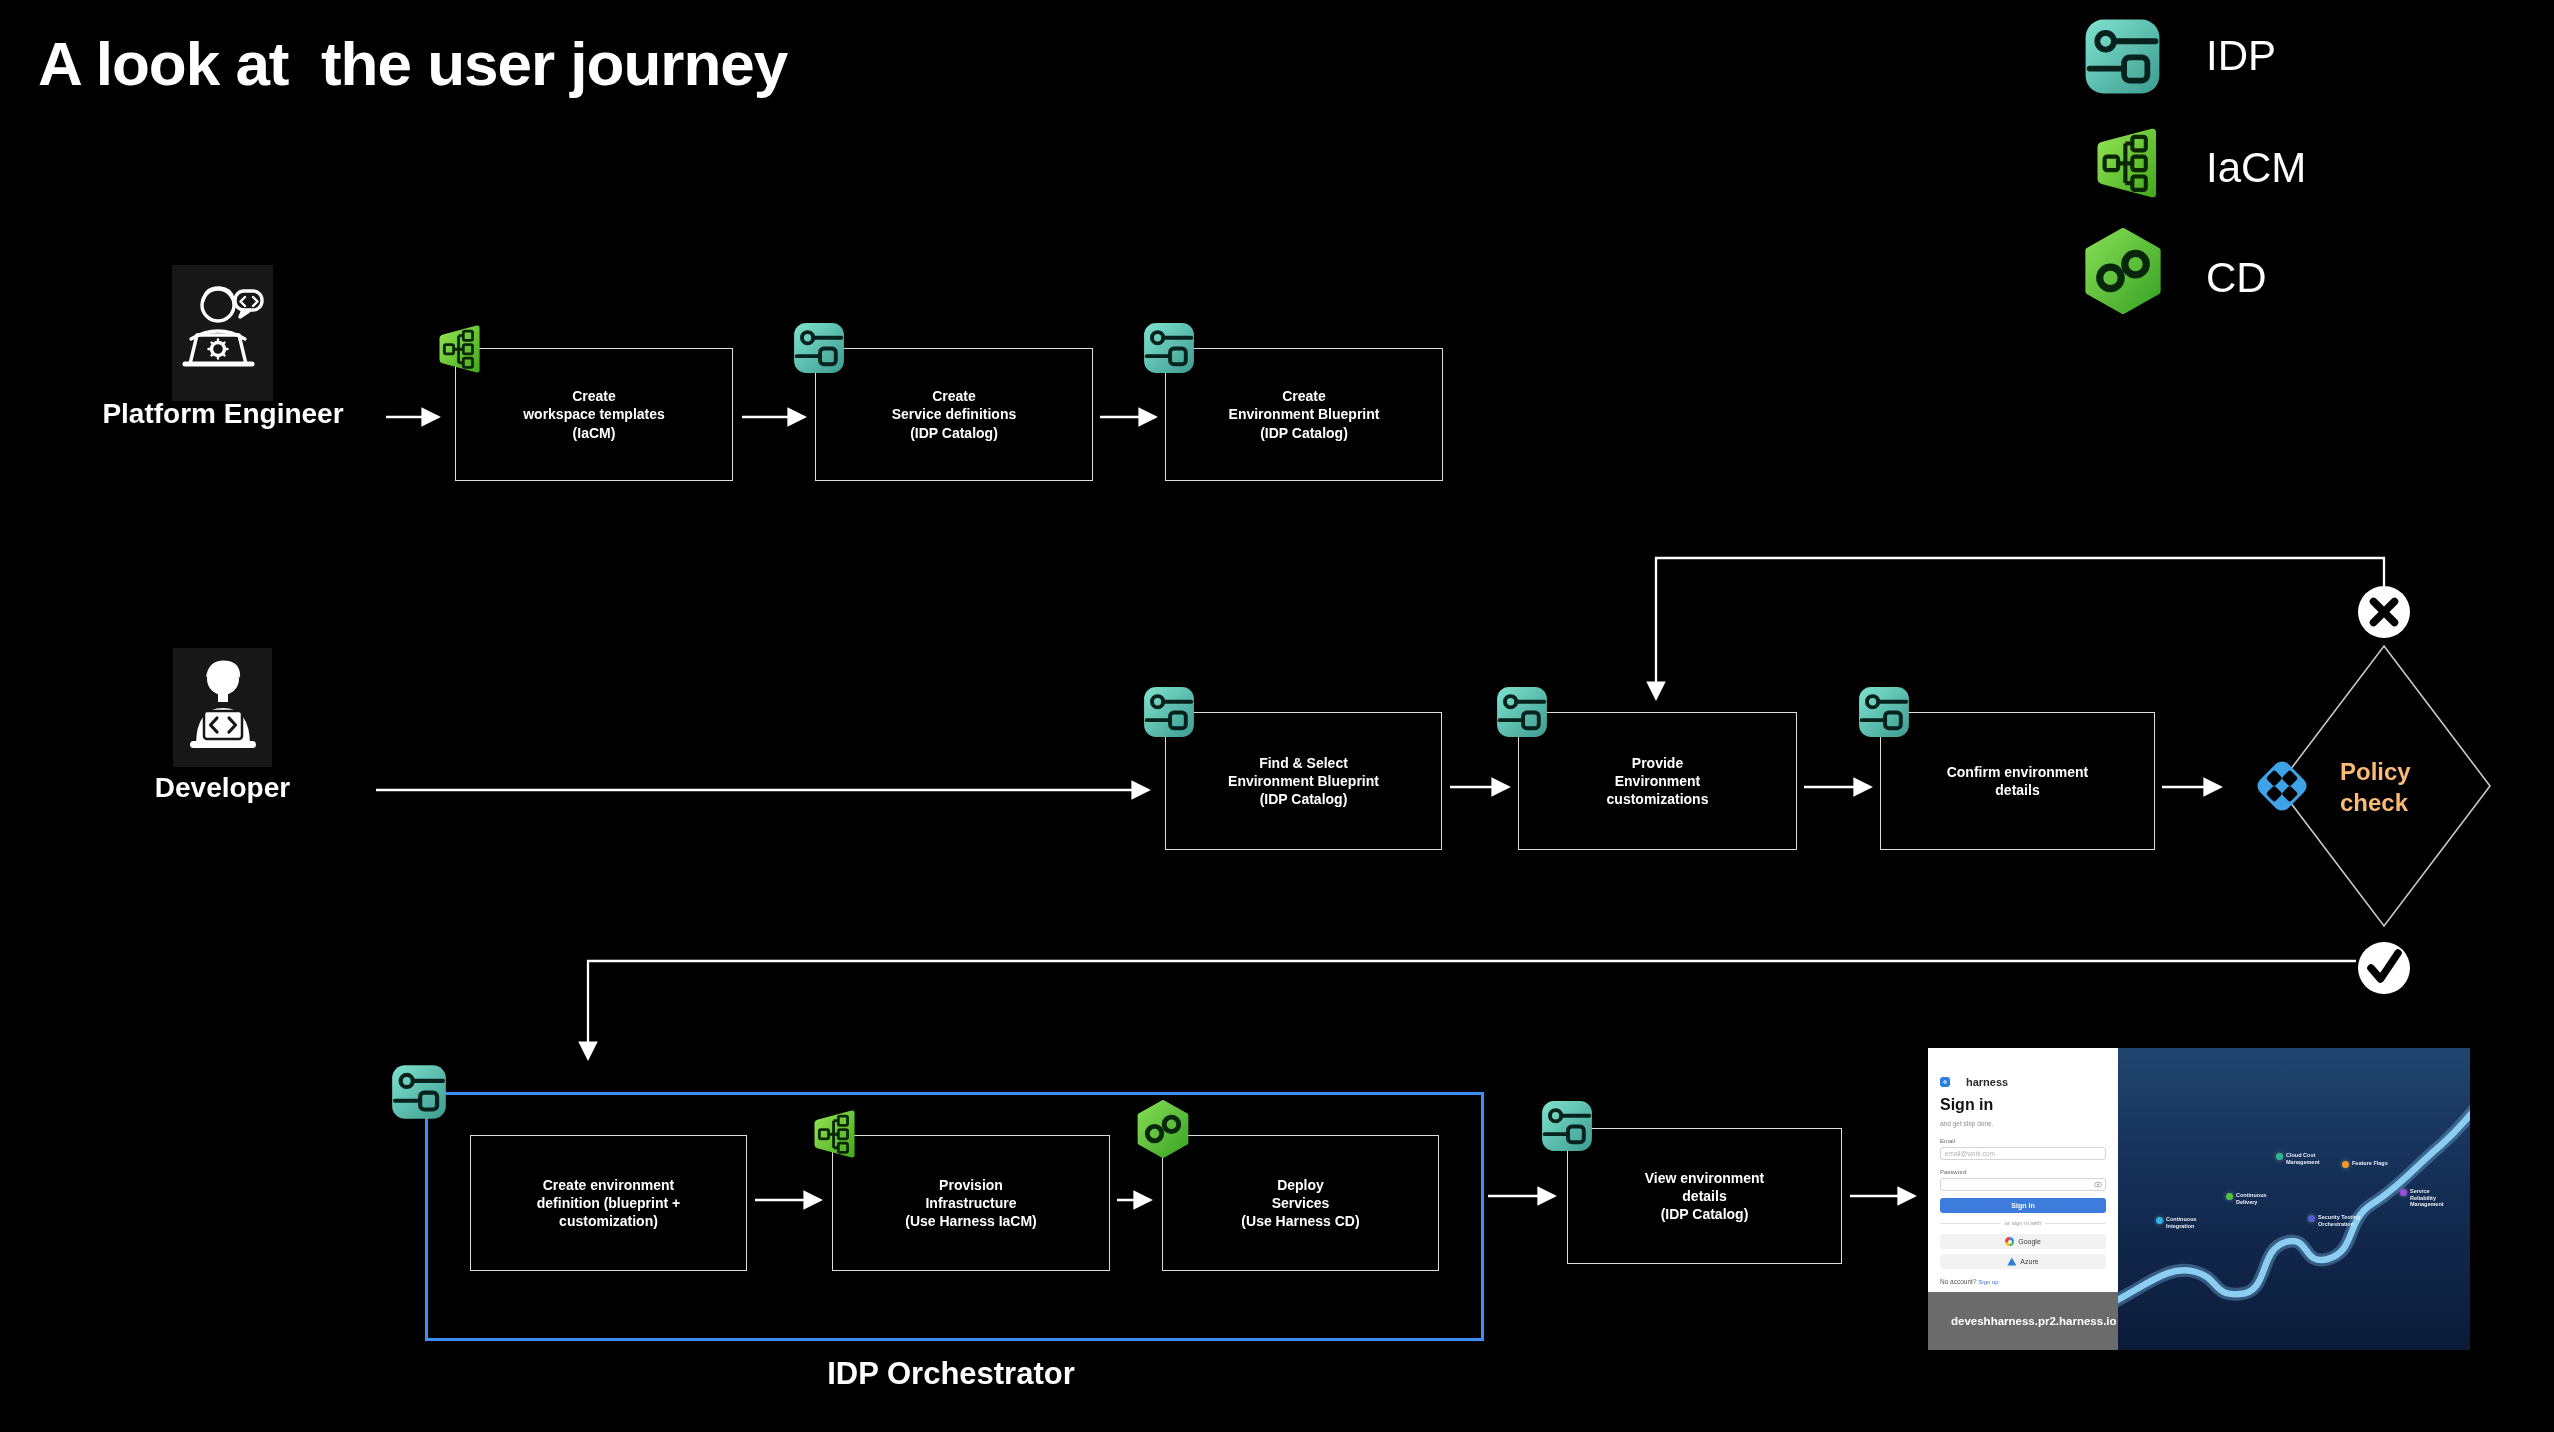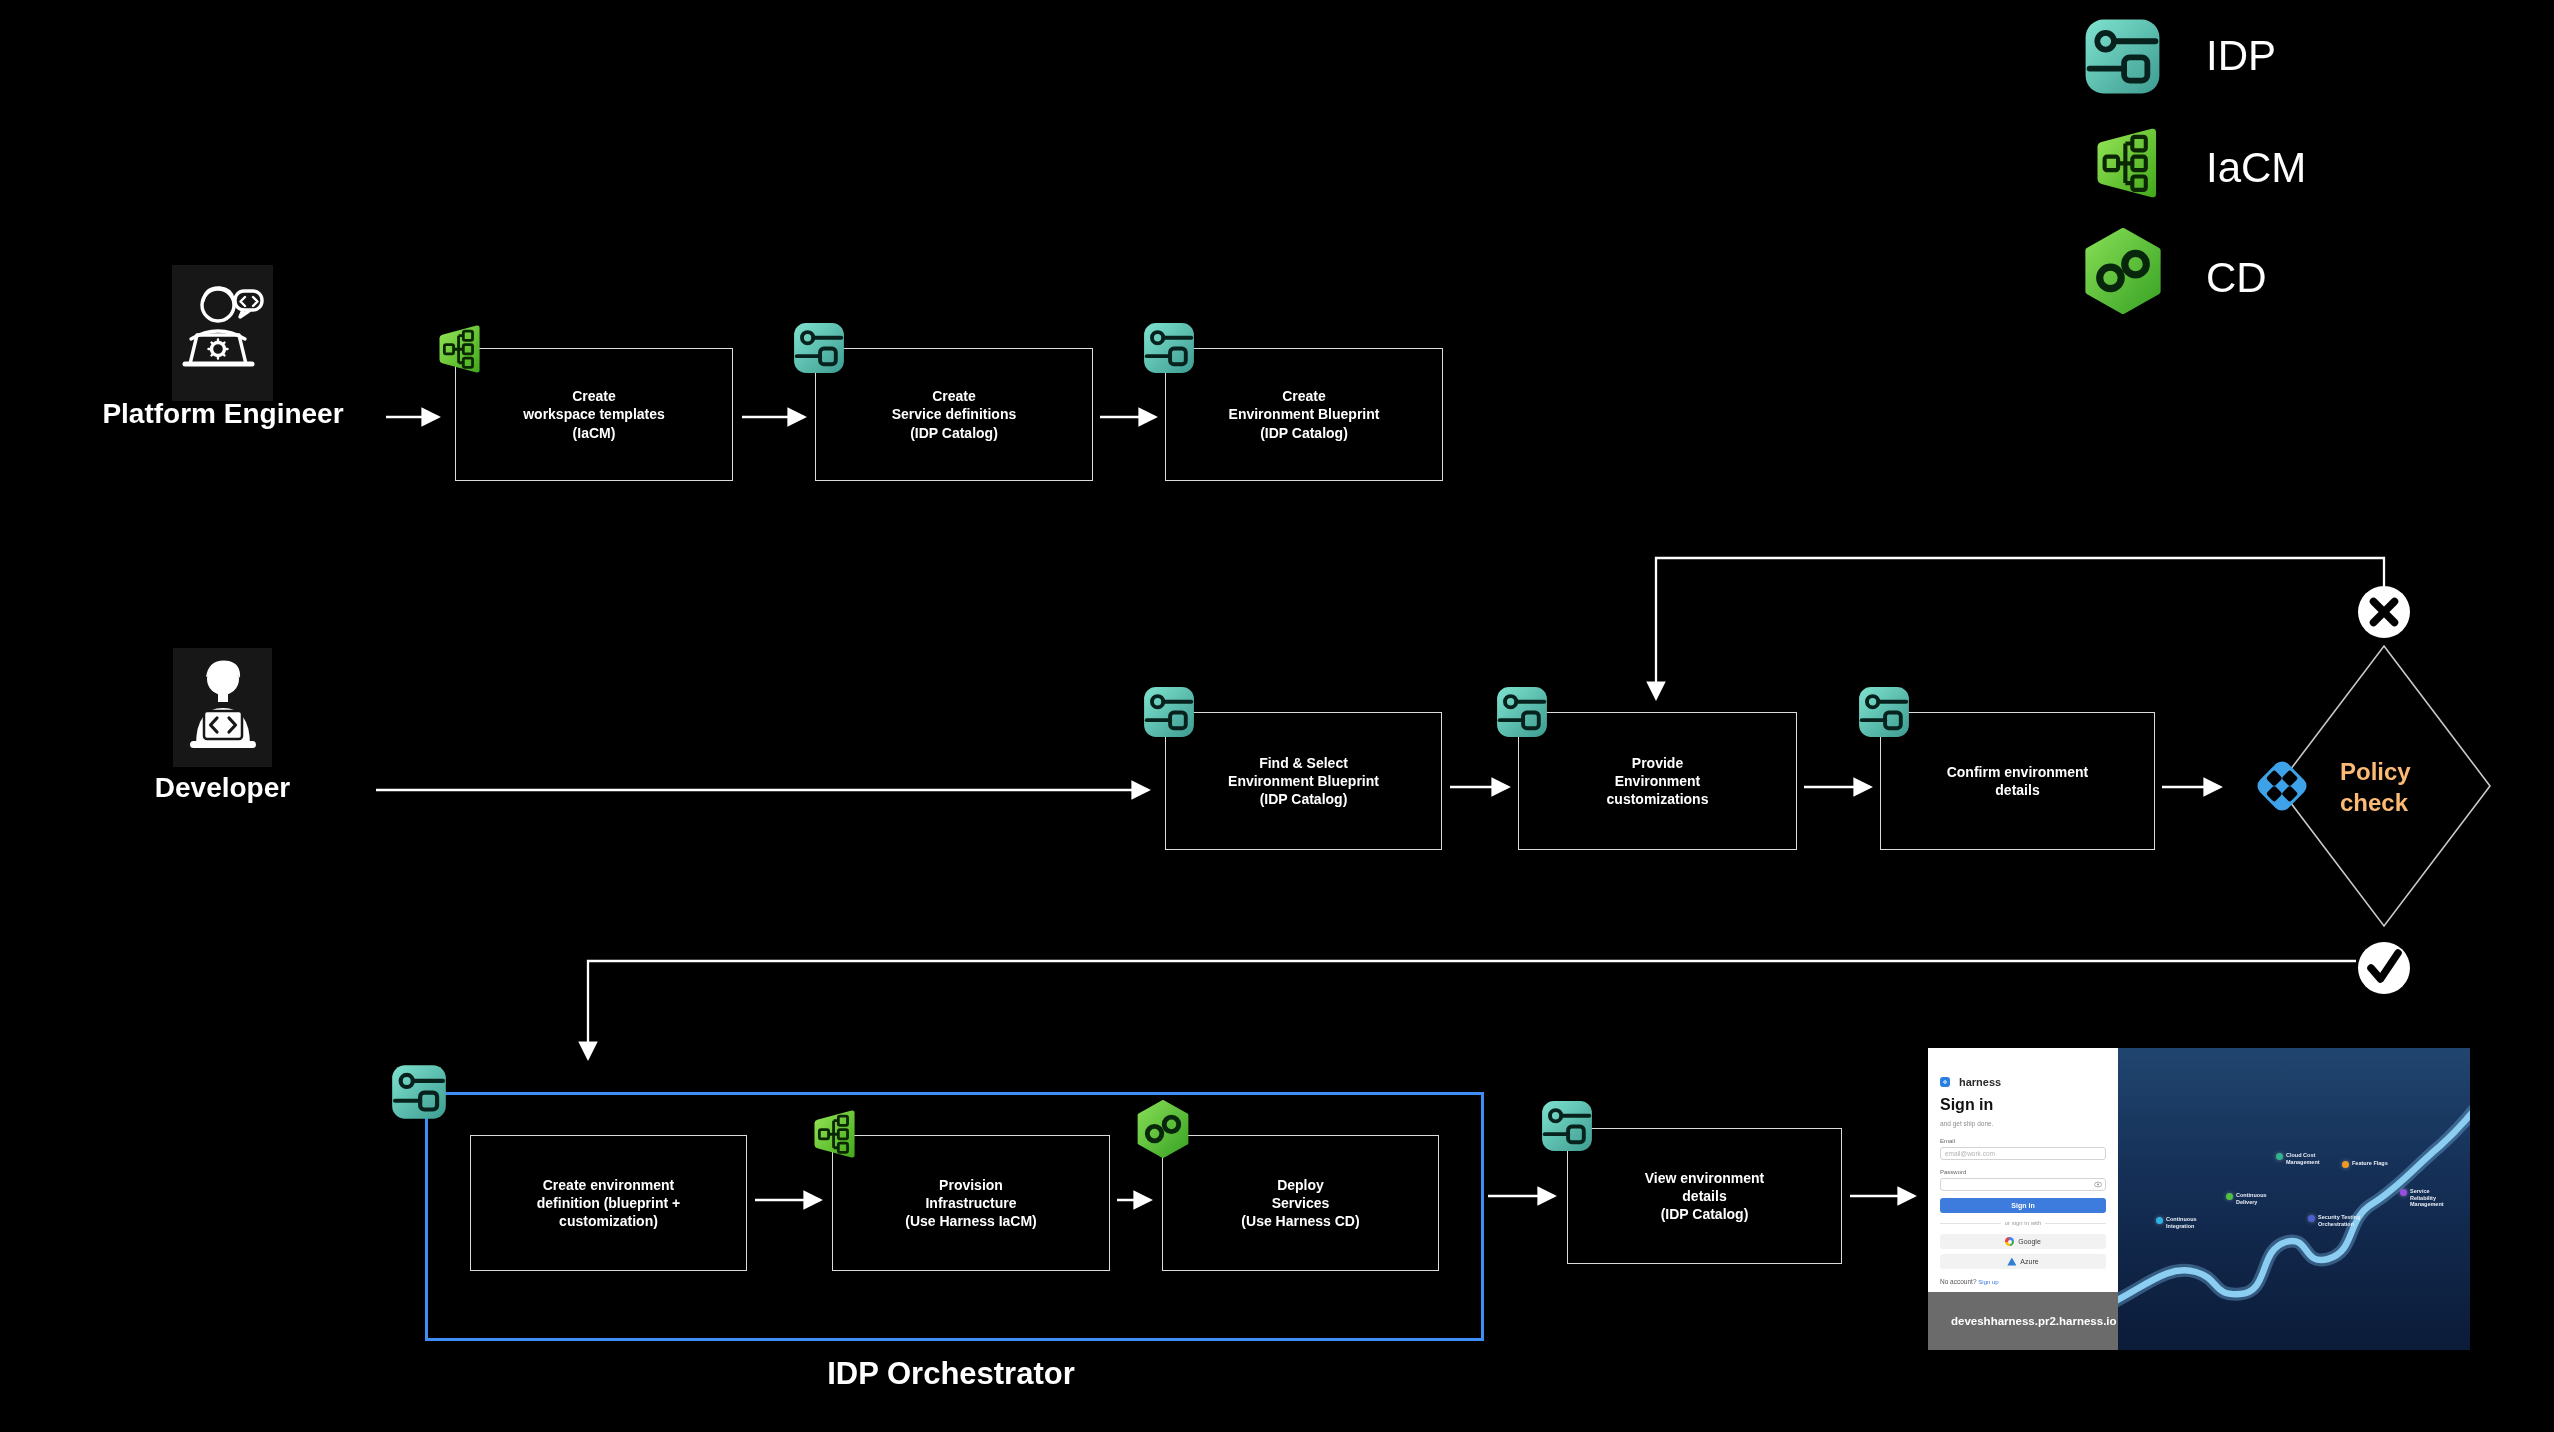--- a/index.html
+++ b/index.html
@@ -18,21 +18,21 @@
   .decision-label{position:absolute;color:#fdba74;font-weight:700;font-size:24px;line-height:1.3;
                   white-space:pre-line;}
   .orch-label{position:absolute;color:#fff;font-weight:700;font-size:31px;text-align:center;}
   .orch-box{position:absolute;border:3px solid #3f8ef7;background:transparent;}
   svg.overlay{position:absolute;left:0;top:0;}
   
   .thumb{position:absolute;left:1928px;top:1048px;width:542px;height:302px;background:#fff;}
   .thumb .panelR{position:absolute;left:190px;top:0;width:352px;height:302px;
                  background:linear-gradient(180deg,#20456f 0%,#142e55 45%,#0b1b38 100%);overflow:hidden;}
   .si{position:absolute;font-family:"Liberation Sans",sans-serif;}
-  .si-brand{left:12px;top:28px;font-size:11px;font-weight:700;color:#2b2b2b;display:flex;align-items:center;gap:9px;}
+  .si-brand{left:12px;top:28px;font-size:11px;font-weight:700;color:#2b2b2b;display:flex;align-items:center;gap:16px;}
   .blogo{display:inline-block;width:10px;height:10px;border-radius:3px;
          background:radial-gradient(circle at 50% 50%, #9cc4f5 0 25%, #2a7de1 26% 100%);}
   .si-head{left:12px;top:48px;font-size:16px;font-weight:800;color:#111;}
   .si-sub{left:12px;top:72px;font-size:6.5px;color:#8d8d8d;}
   .si-label{font-size:6px;color:#666;}
   .si-input{position:absolute;left:12px;width:166px;height:13px;border:1px solid #d4d4d4;border-radius:3px;
             background:#fff;font-size:6.5px;color:#333;padding:0 4px;box-sizing:border-box;}
   .si-input::placeholder{color:#b4b4b4;}
   .si-link{color:#3e76dd;font-size:6px;}
   .si-btn{position:absolute;left:12px;width:166px;height:15px;border-radius:3px;display:flex;
@@ -139,20 +139,21 @@
         <g fill="#000">
           <rect x="-6" y="-17" width="12" height="12" rx="2.5"></rect>
           <rect x="-6" y="5" width="12" height="12" rx="2.5"></rect>
           <rect x="-17" y="-6" width="12" height="12" rx="2.5"></rect>
           <rect x="5" y="-6" width="12" height="12" rx="2.5"></rect>
         </g>
       </g>
     </g>
   </svg>
 
+  <div class="title">A look at  the user journey</div>
 
   <svg class="chip" style="left:2084px;top:18px;width:77px;height:77px">
       <use href="#sym-idp"></use>
     </svg>
   <div class="legend-label" style="left:2206px;top:32px">IDP</div>
   <svg class="chip" style="left:2088px;top:116px;width:76px;height:94px">
       <use href="#sym-iacm"></use>
     </svg>
   <div class="legend-label" style="left:2206px;top:144px">IaCM</div>
   <svg class="chip" style="left:2080px;top:224px;width:86px;height:94px">

